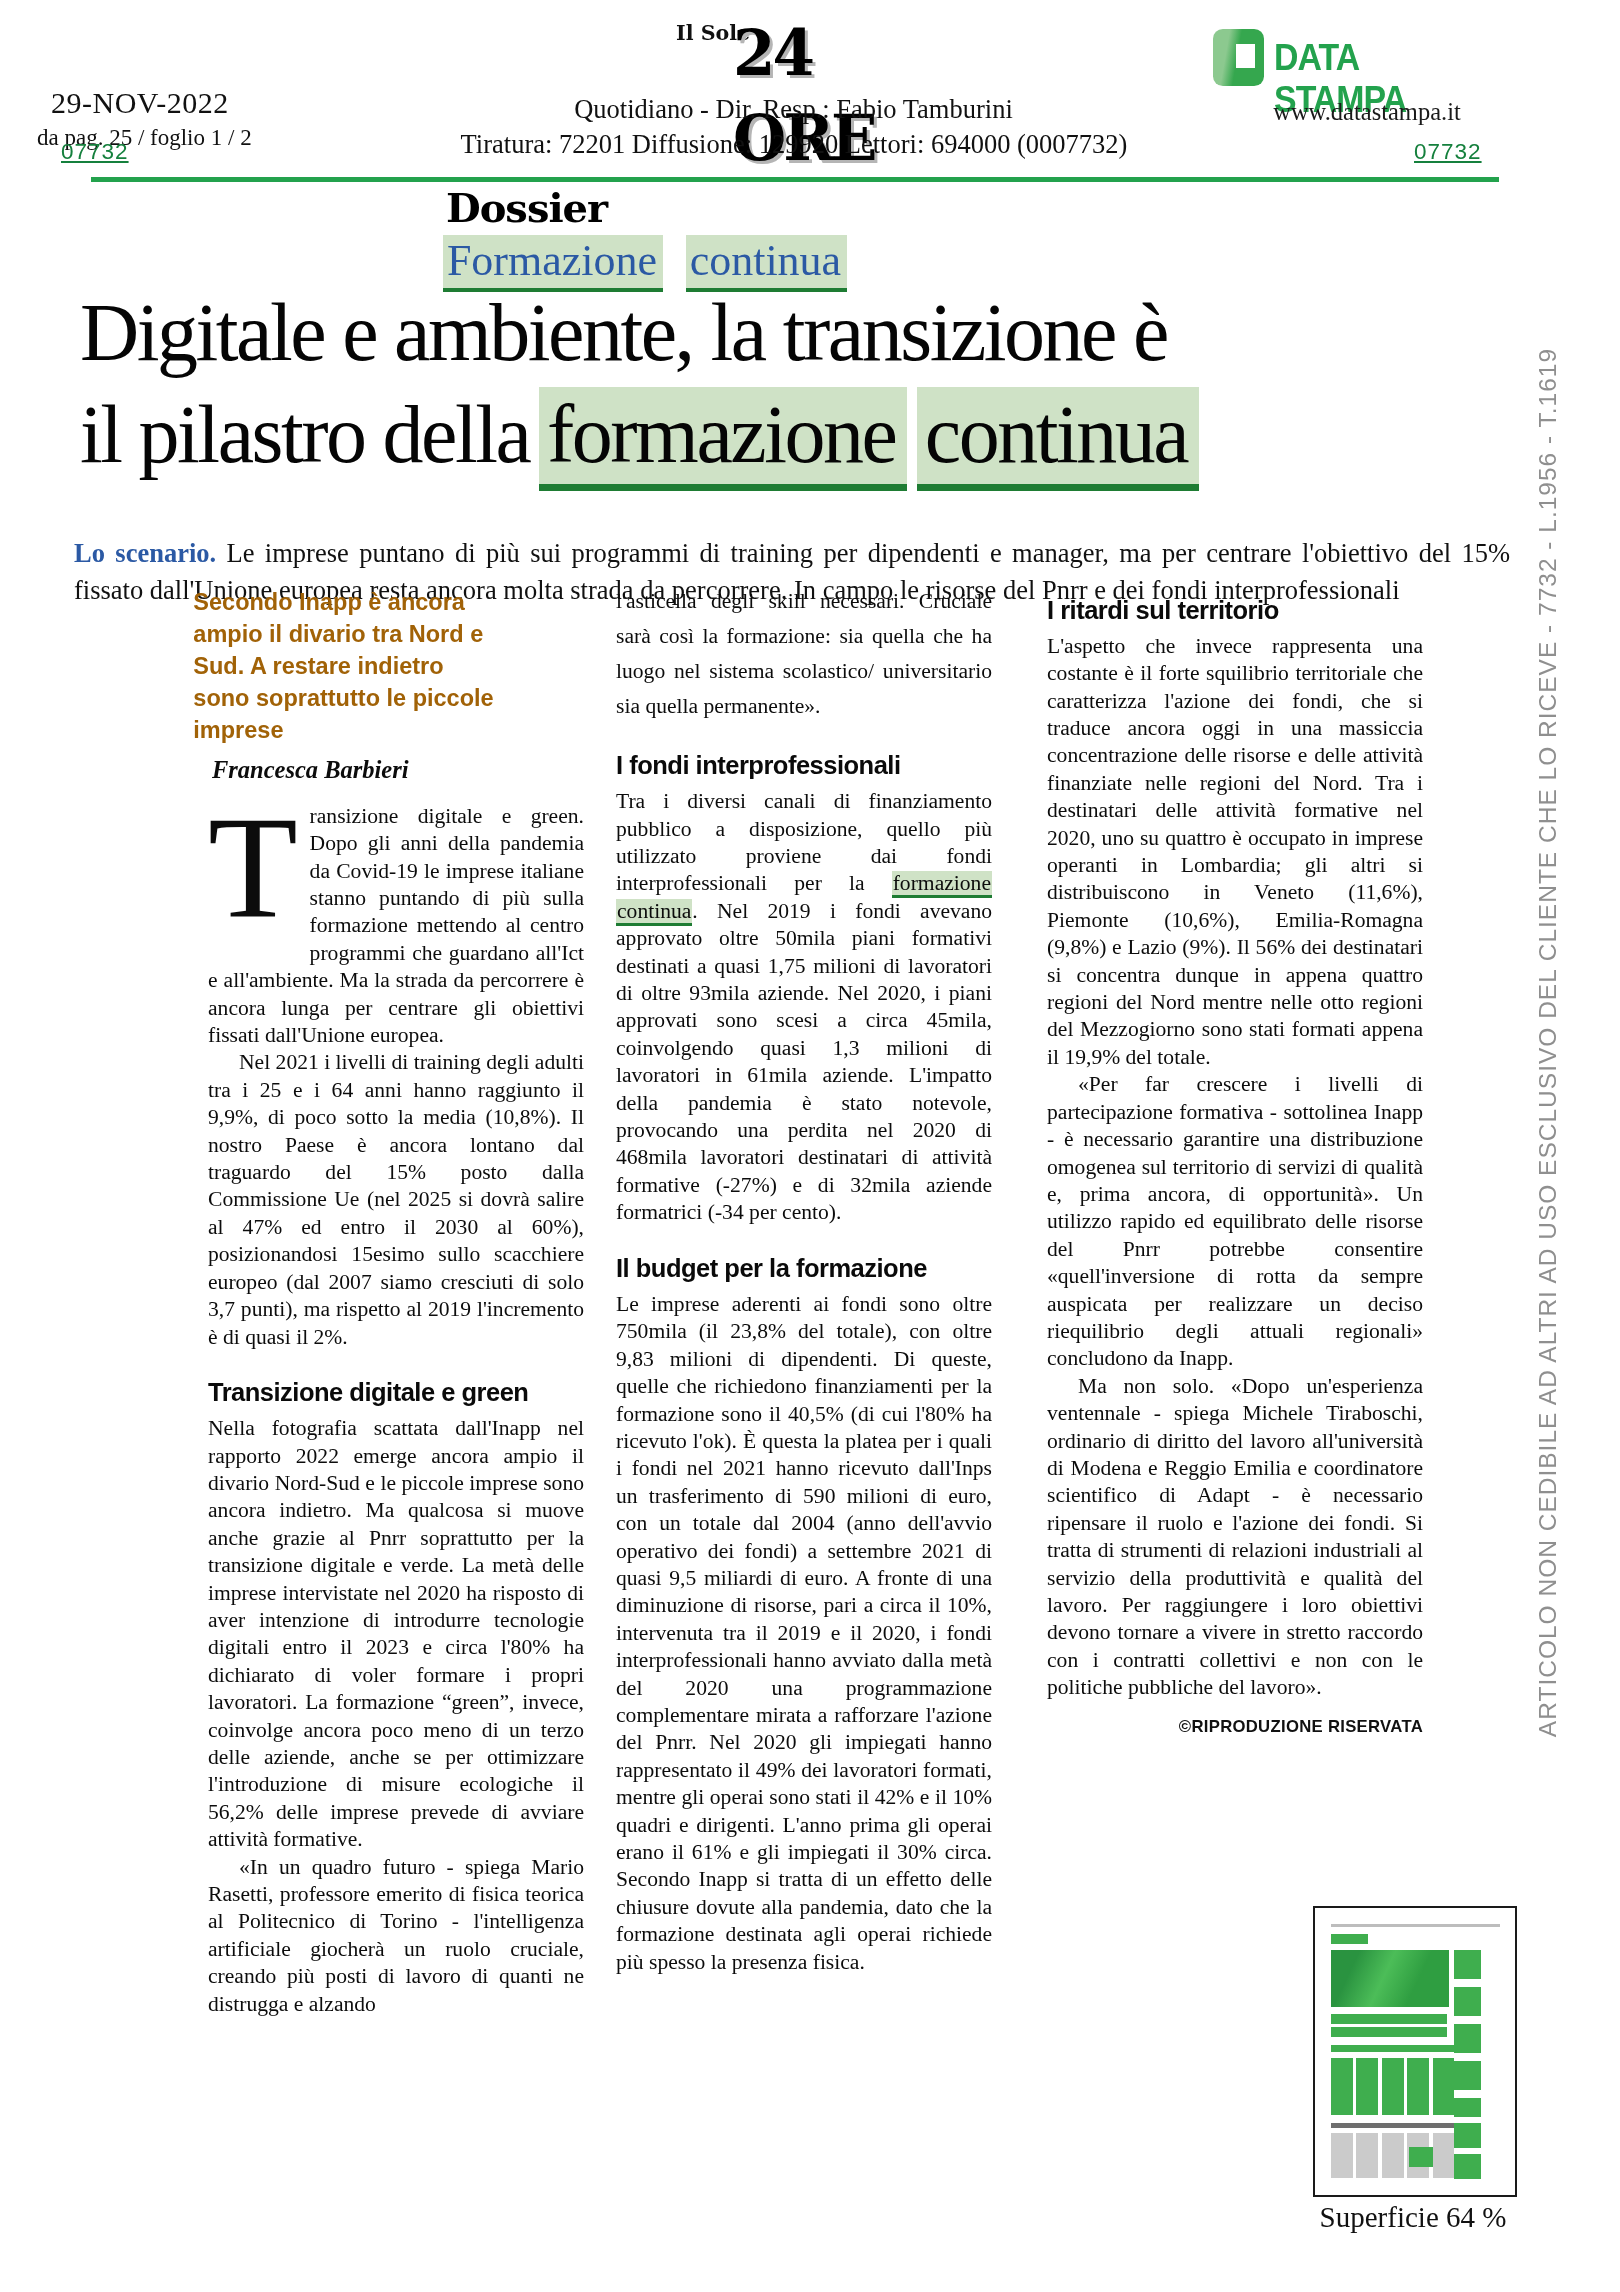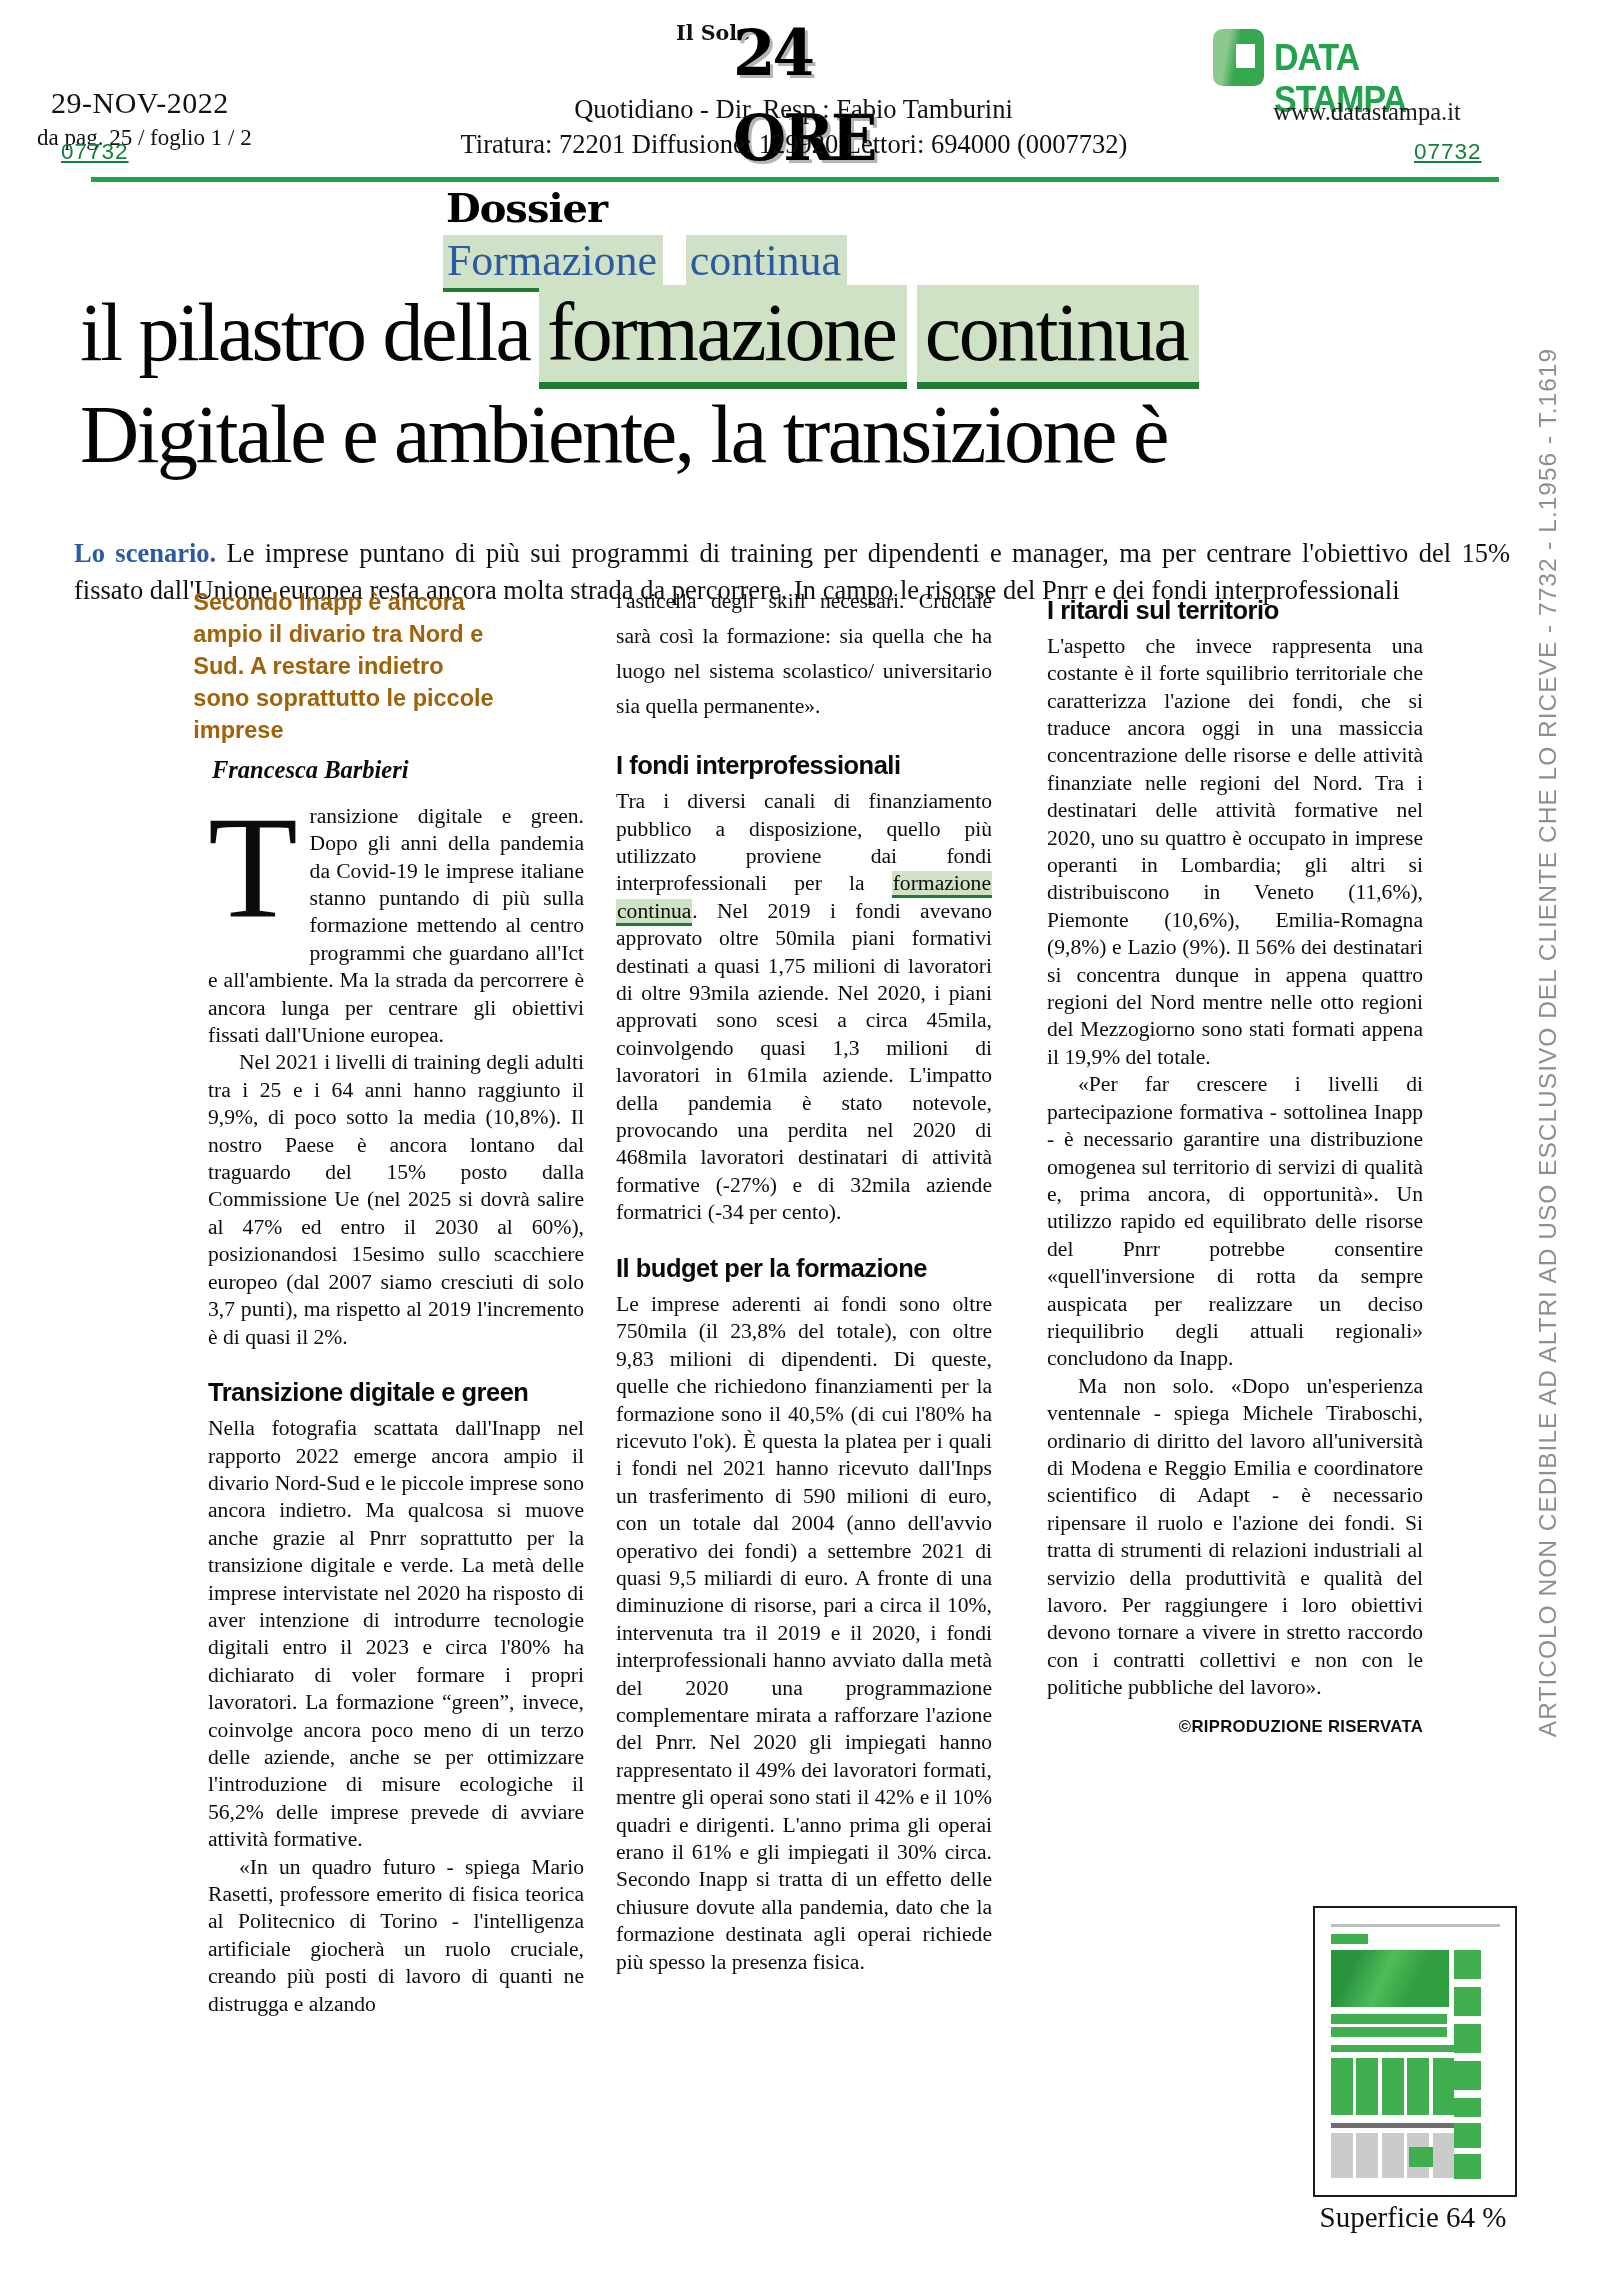--- a/index.html
+++ b/index.html
@@ -125,24 +125,24 @@
   <div class="code code-left">07732</div>
   <div class="code code-right">07732</div>
 
   <div class="kicker-label">Dossier</div>
   <div class="kicker-topic">
     <span class="hl-word">Formazione</span>
     <span class="hl-word">continua</span>
   </div>
 
   <div class="headline">
+    <div class="headline-line">Digitale e ambiente, la transizione è</div>
     <div class="headline-line">
       <span>il pilastro della</span><span class="hl-head">formazione</span><span class="hl-head">continua</span>
     </div>
-    <div class="headline-line">Digitale e ambiente, la transizione è</div>
   </div>
 
   <p class="standfirst"><span class="standfirst-label">Lo scenario.</span><span> Le imprese puntano di più sui programmi di training per dipendenti e manager, ma per centrare l'obiettivo del 15% fissato dall'Unione europea resta ancora molta strada da percorrere. In campo le risorse del Pnrr e dei fondi interprofessionali</span></p>
 
   <div class="col col1">
     <div class="summary">Secondo Inapp è ancora ampio il divario tra Nord e Sud. A restare indietro sono soprattutto le piccole imprese</div>
     <div class="author">Francesca Barbieri</div>
     <p class="body-p"><span class="dropcap">T</span><span>ransizione digitale e green. Dopo gli anni della pandemia da Covid-19 le imprese italiane stanno puntando di più sulla formazione mettendo al centro programmi che guardano all'Ict e all'ambiente. Ma la strada da percorrere è ancora lunga per centrare gli obiettivi fissati dall'Unione europea.</span></p>
     <p class="body-p indent">Nel 2021 i livelli di training degli adulti tra i 25 e i 64 anni hanno raggiunto il 9,9%, di poco sotto la media (10,8%). Il nostro Paese è ancora lontano dal traguardo del 15% posto dalla Commissione Ue (nel 2025 si dovrà salire al 47% ed entro il 2030 al 60%), posizionandosi 15esimo sullo scacchiere europeo (dal 2007 siamo cresciuti di solo 3,7 punti), ma rispetto al 2019 l'incremento è di quasi il 2%.</p>
     <h3 class="subhead">Transizione digitale e green</h3>

